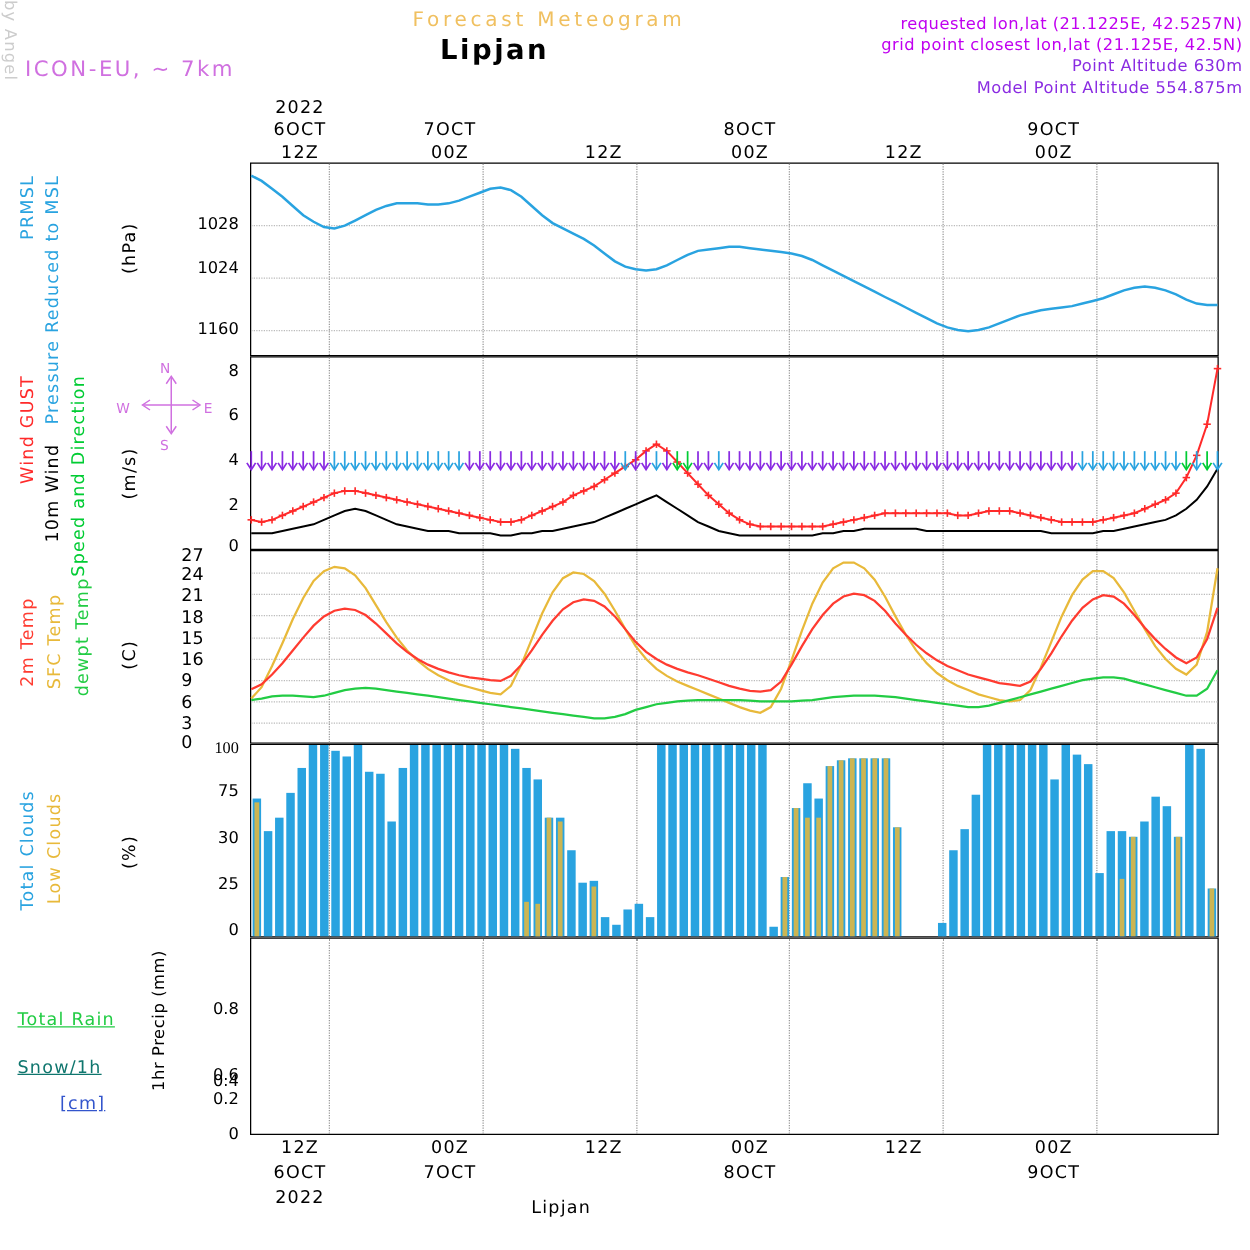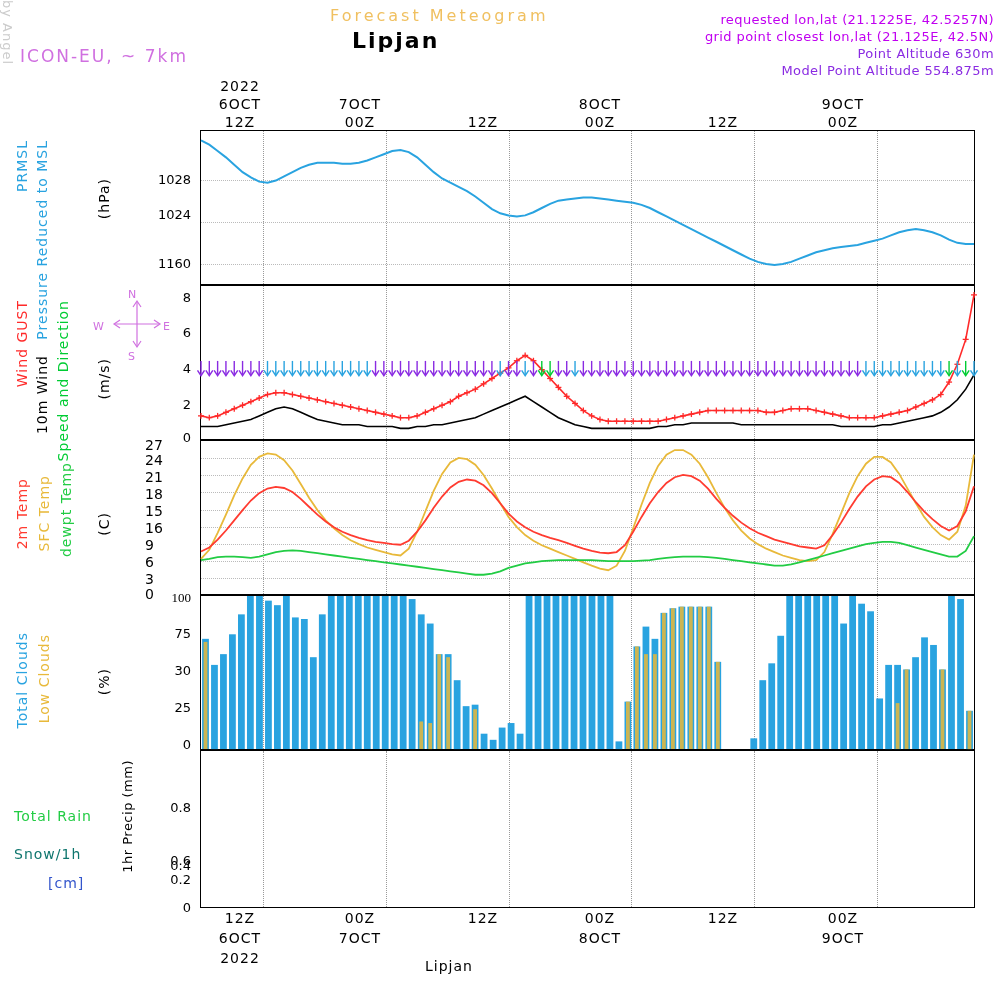--- a/index.html
+++ b/index.html
@@ -42,21 +42,21 @@
   .tlab{position:absolute;font-size:14px;color:#000;text-align:center;letter-spacing:1px;}
   
   #botaxis{position:absolute;left:0;top:910px;width:1000px;height:70px;}
 
   
   .vlab{position:absolute;writing-mode:vertical-rl;transform:rotate(180deg);
         font-size:14px;letter-spacing:1px;white-space:nowrap;}
   .vlab2{position:absolute;writing-mode:vertical-rl;transform:rotate(180deg);
         font-size:13px;letter-spacing:.5px;white-space:nowrap;}
   #fname{position:absolute;left:425px;top:958px;font-size:14px;color:#000;letter-spacing:1px;}
-  .legend-flat{position:absolute;font-size:14px;letter-spacing:1px;}
+  .legend-flat{position:absolute;font-size:14px;letter-spacing:1px;text-decoration:underline;}
 </style>
 </head>
 <body>
 
 <div class="abs nowrap" id="title-forecast">Forecast Meteogram</div>
 <div class="abs nowrap" id="title-place">Lipjan</div>
 <div class="abs nowrap" id="model-label">ICON-EU, ~ 7km</div>
 <div class="abs nowrap hdr-right" id="hdr1">requested lon,lat (21.1225E, 42.5257N)</div>
 <div class="abs nowrap hdr-right" id="hdr2">grid point closest lon,lat (21.125E, 42.5N)</div>
 <div class="abs nowrap hdr-right" id="hdr3">Point Altitude 630m</div>

